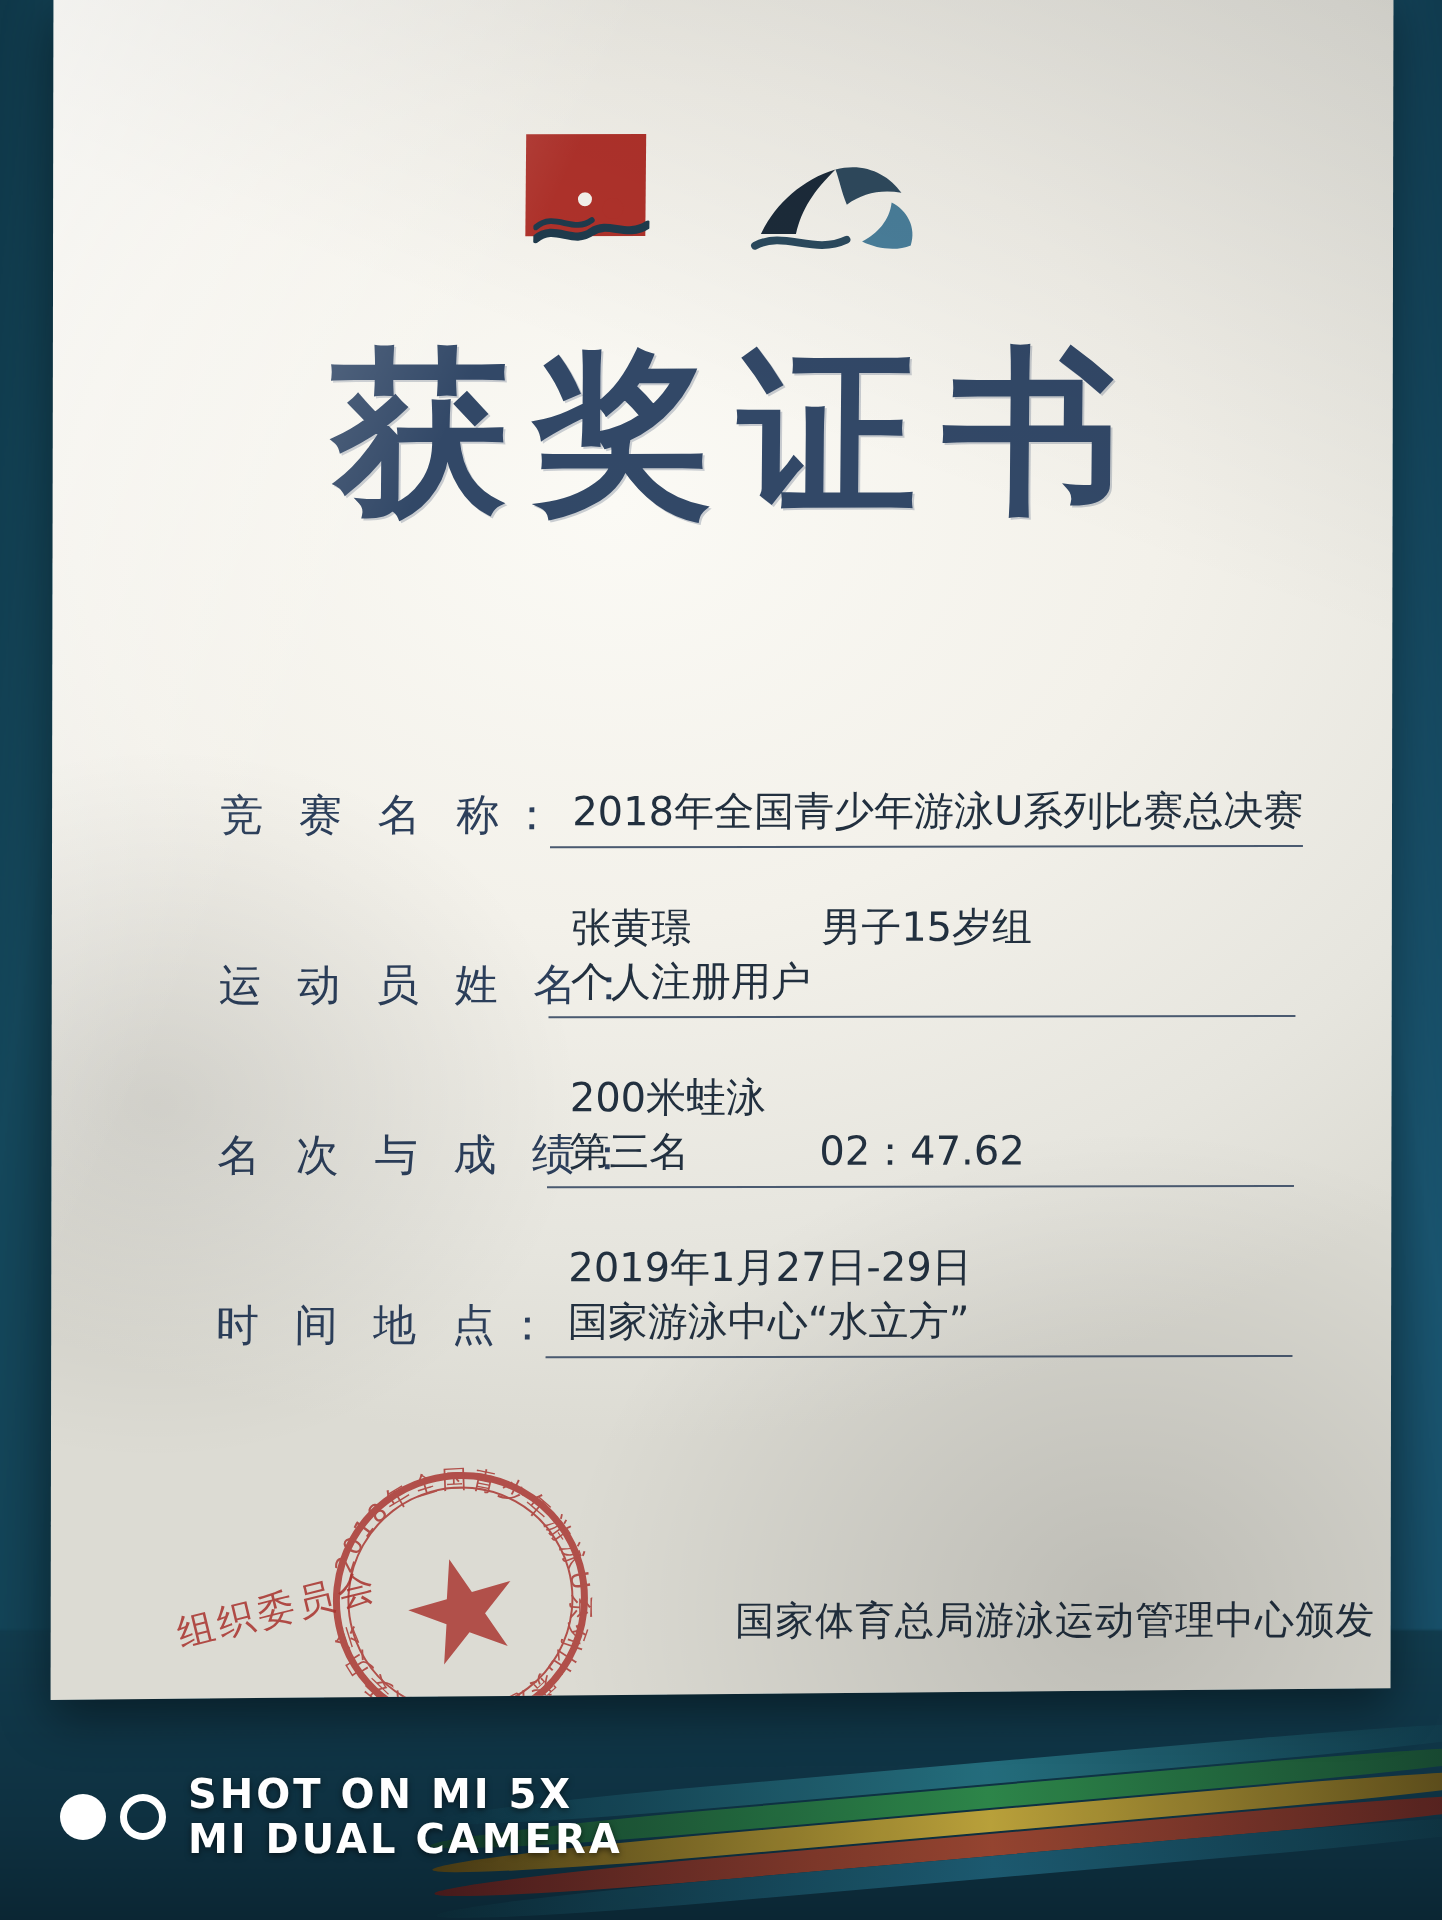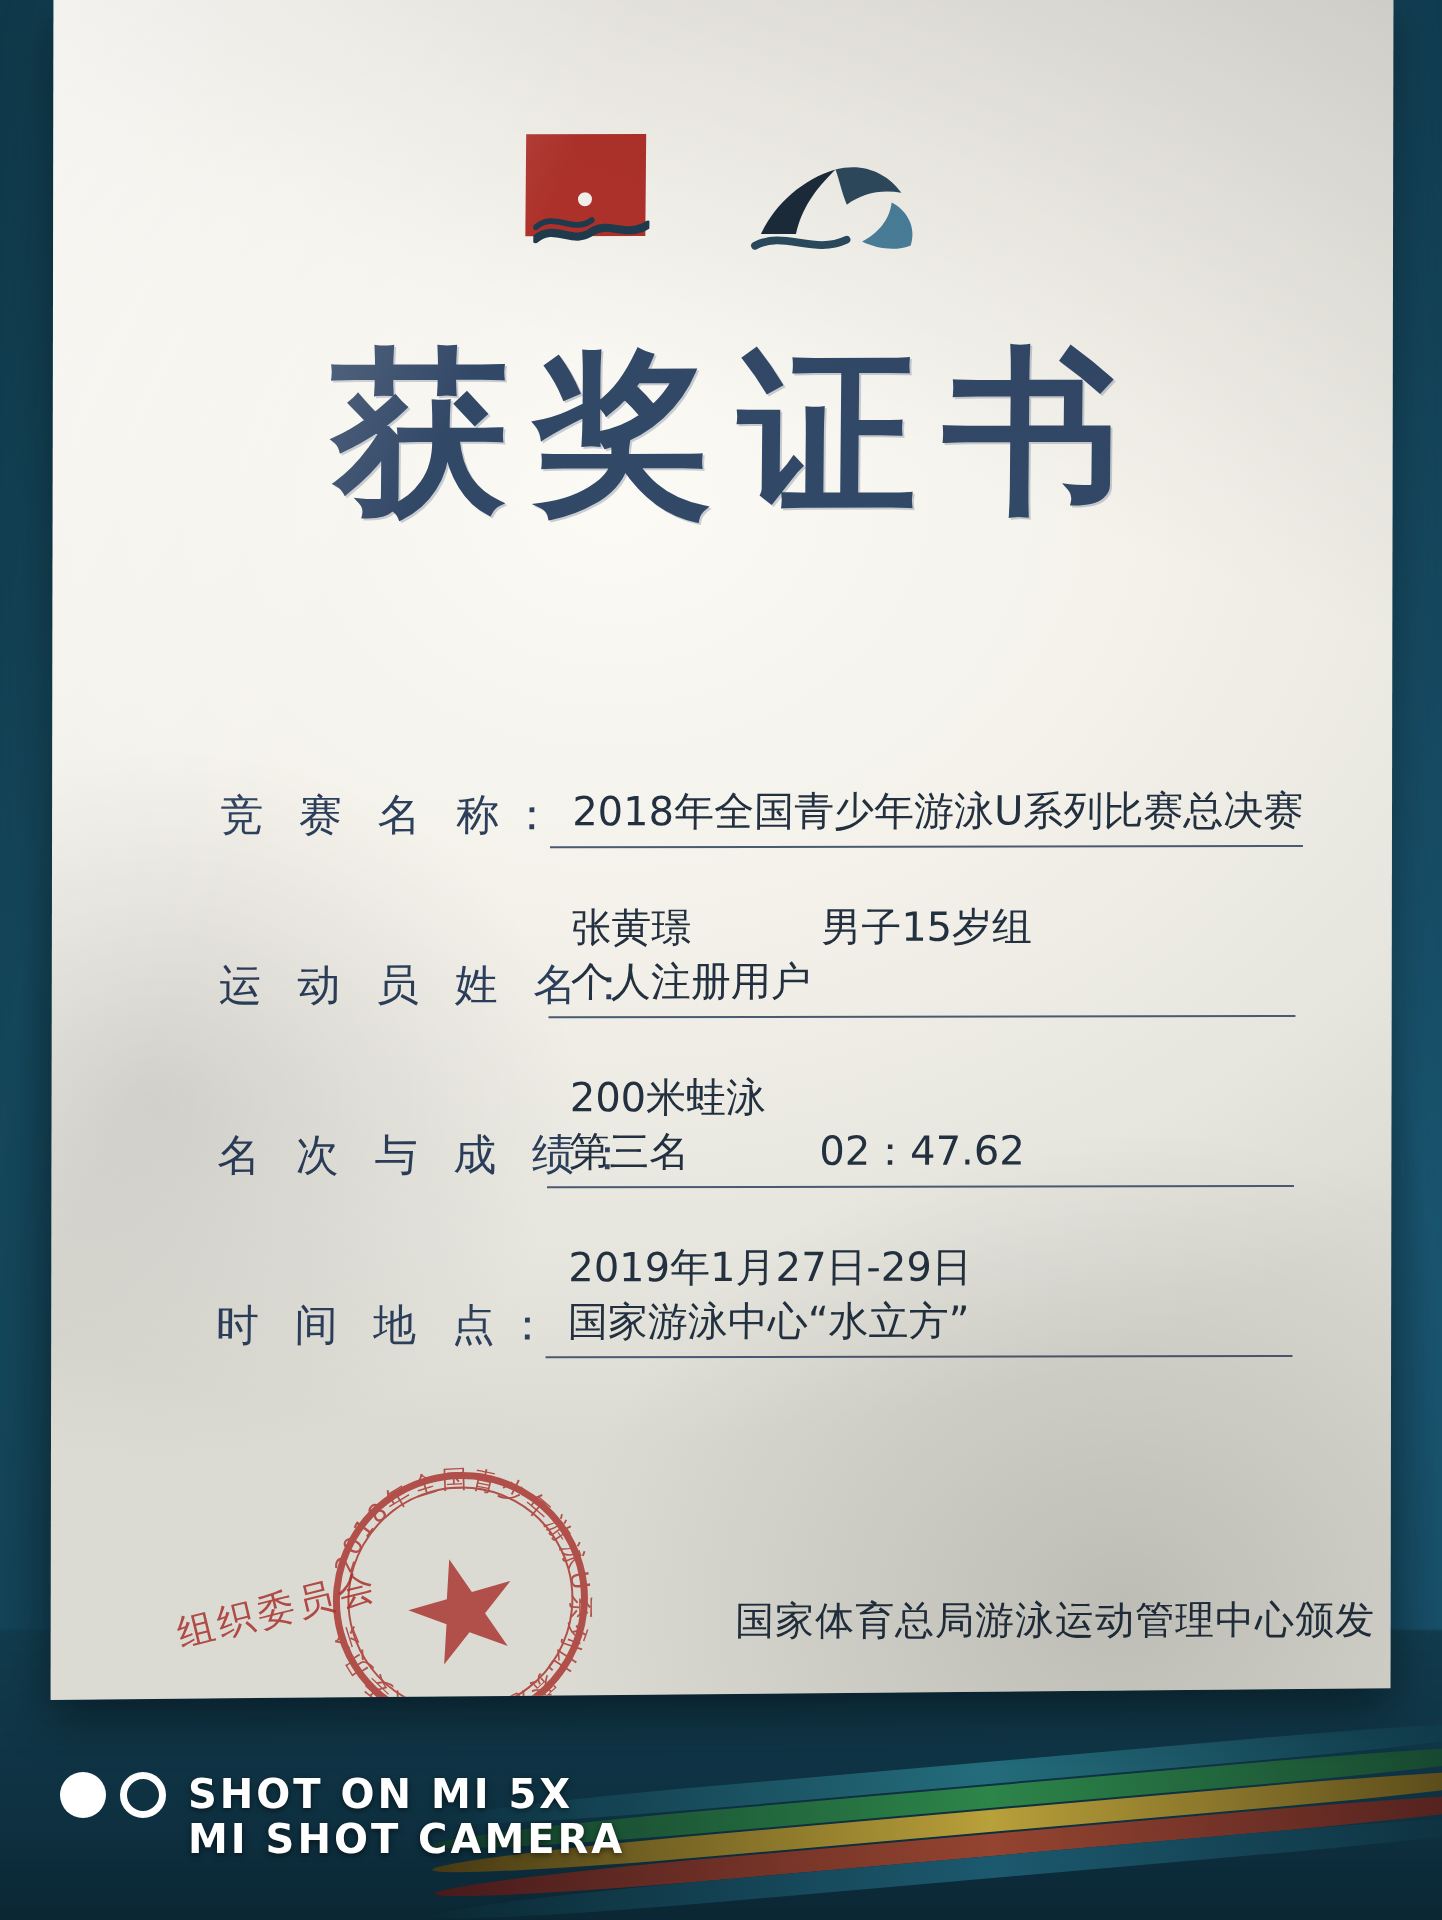--- a/index.html
+++ b/index.html
@@ -199,21 +199,21 @@
     letter-spacing: 1px;
     white-space: nowrap;
   }
 
   
   .watermark {
     position: absolute;
     left: 60px;
     bottom: 58px;
     display: flex;
-    align-items: flex-start;
+    align-items: center;
     gap: 22px;
     color: #ffffff;
     text-shadow: 0 2px 6px rgba(0,0,0,.55);
   }
   .wm-dots { display: flex; align-items: center; gap: 14px; }
   .wm-dots i {
     display: block;
     border-radius: 50%;
   }
   .wm-dots i.solid { width: 46px; height: 46px; background: #fff; }
@@ -320,17 +320,17 @@
     </div>
   </div>
 
   <div class="watermark">
     <div class="wm-dots">
       <i class="solid"></i>
         <i class="ring"></i>
     </div>
     <div class="wm-lines">
       <div>SHOT ON MI 5X</div>
-      <div>MI SHOT CAMERA</div>
+      <div>MI DUAL CAMERA</div>
     </div>
   </div>
 
 </div>
 
 </body></html>

